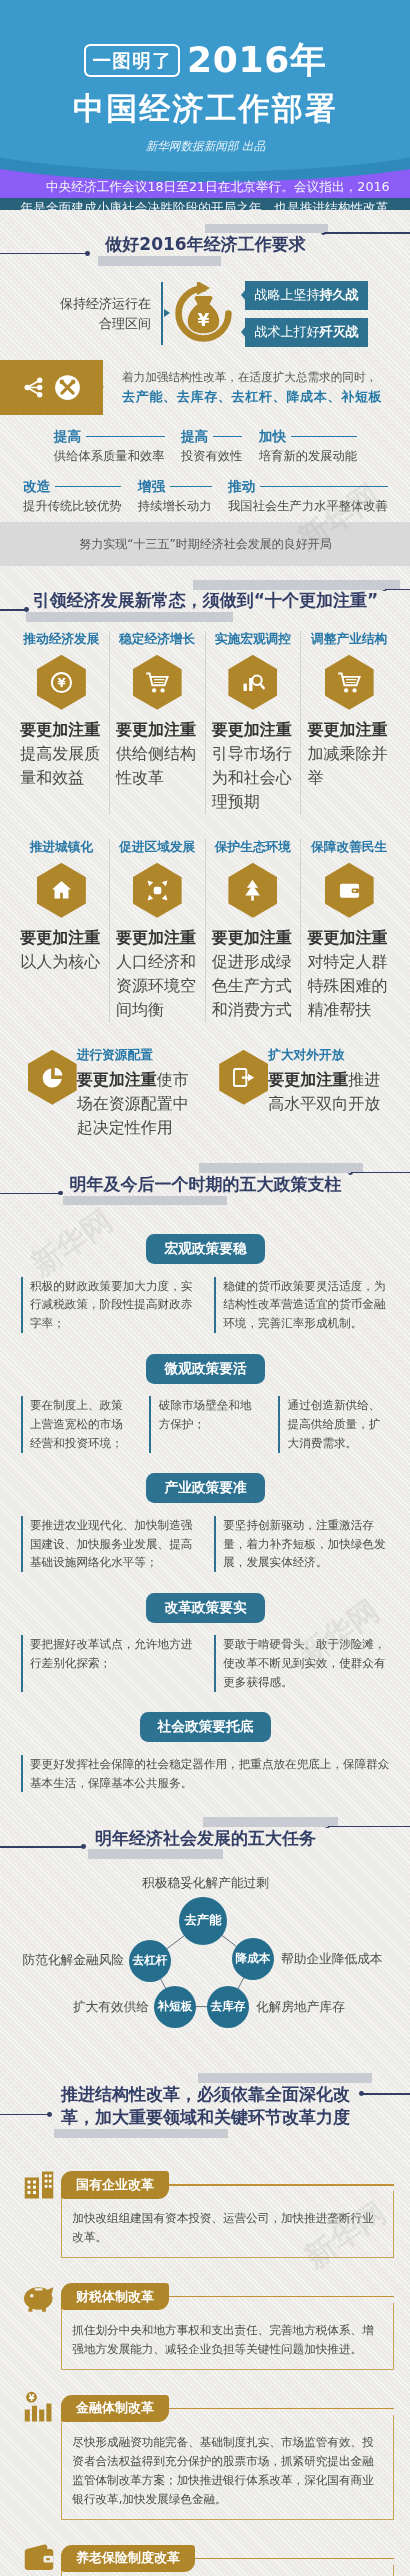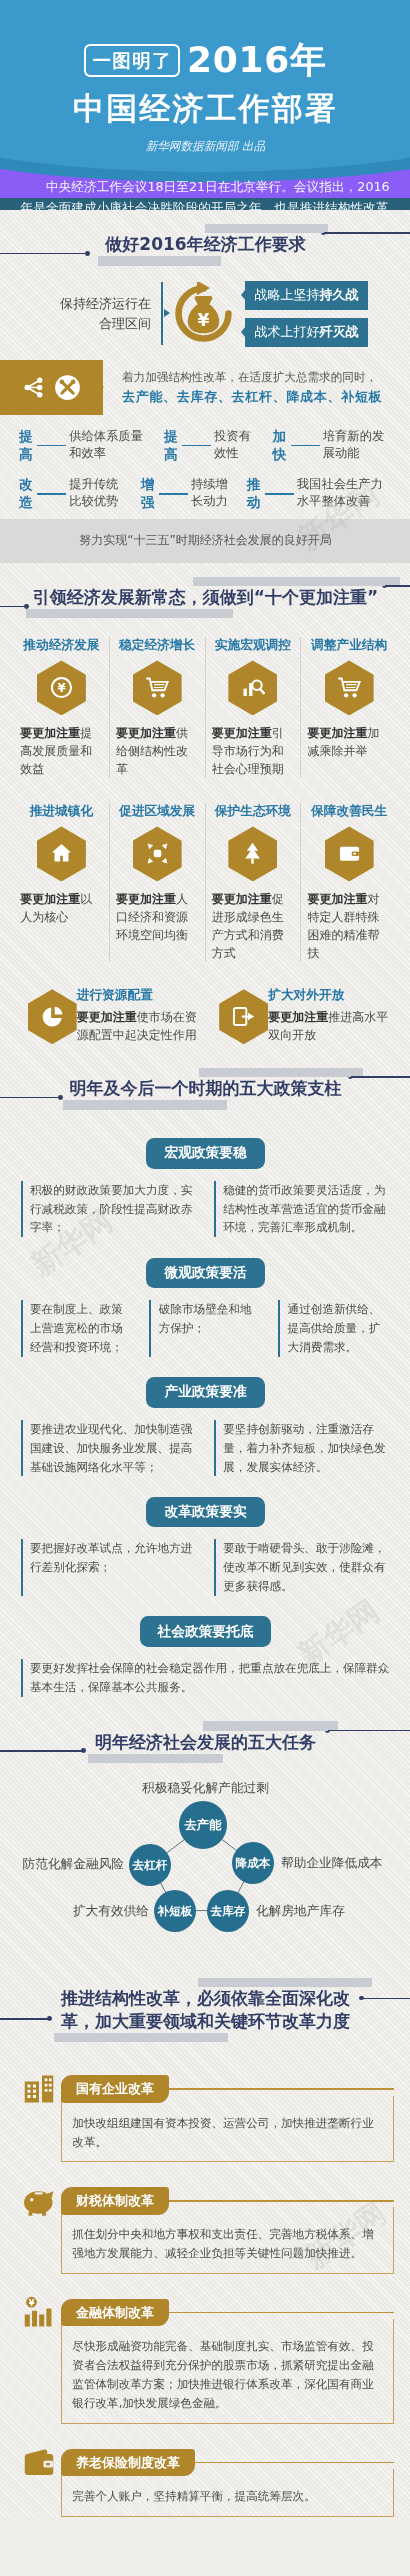--- a/index.html
+++ b/index.html
@@ -50,36 +50,36 @@
 
   .gold-banner{display:flex;align-items:stretch;height:55px;margin-top:13.7px;}
   .gb-left{position:relative;width:103px;flex:0 0 103px;background:#b0862b;display:flex;align-items:center;justify-content:center;gap:6.2px;}
   .gb-left::after{content:"";position:absolute;right:-10.3px;top:50%;margin-top:-9.6px;border:9.6px solid transparent;border-left:10.3px solid #b0862b;}
   .gb-right{flex:1;padding-left:19px;display:flex;flex-direction:column;justify-content:center;gap:3.4px;}
   .gb-l1{font-size:11.6px;color:#555;}
   .gb-l2{font-size:13px;font-weight:bold;color:#2779a7;letter-spacing:0.7px;}
 
   .kw-rows{padding:12.3px 19px 0;}
   .kw-row{display:flex;justify-content:center;gap:16.4px;margin-bottom:12.3px;}
-  .kw-col{display:flex;flex-direction:row;gap:2.7px;}
+  .kw-col{display:flex;flex-direction:column;gap:2.7px;}
   .kw-line{display:flex;align-items:center;}
   .kw-k{color:#2878a8;font-weight:bold;font-size:13.7px;}
   .kw-rule{flex:1;min-width:29px;height:1.4px;background:#2878a8;margin-left:4.8px;}
   .kw-d{font-size:12.3px;color:#4a4a4a;}
 
   .gray-band{margin-top:6.8px;height:44px;background:#d9d9d9;display:flex;align-items:center;justify-content:center;font-size:12px;color:#555;}
 
   
-  .ten-grid{width:383px;margin:10px auto 0;display:grid;grid-template-columns:1fr 1fr 1fr 1fr;row-gap:25px;}
+  .ten-grid{width:383px;margin:1px auto 0;display:grid;grid-template-columns:1fr 1fr 1fr 1fr;row-gap:25px;}
   .ten-cell{padding:0 6.2px;}
   .ten-cell.div{border-right:0.7px solid #d2d2cf;}
   .ten-title{color:#2878a8;font-weight:bold;font-size:12.7px;text-align:center;white-space:nowrap;}
   .hex{width:49px;height:55px;background:#b0862b;clip-path:polygon(50% 0,100% 26%,100% 74%,50% 100%,0 74%,0 26%);display:flex;align-items:center;justify-content:center;margin:6.8px auto 8.2px;}
   .hex svg{width:27px;height:27px;}
-  .ten-text{font-size:12px;color:#4a4a4a;line-height:1.5;}
+  .ten-text{font-size:16px;color:#4a4a4a;line-height:1.5;}
   .ten-text b{color:#333;}
   .ten-wide{grid-column:span 2;display:flex;gap:0;align-items:flex-start;padding:0 2.7px 0 13.7px;}
   .ten-wide .hex{margin:2.7px 0 0;flex:0 0 49px;}
   .tw-txt .ten-title{text-align:left;}
   .tw-txt .ten-text{margin-top:4.1px;}
 
   
   .pillar{margin:20.5px 20.5px 0;}
   .pill{width:max-content;margin:0 auto 12.3px;background:#2d7391;color:#fff;font-size:13.7px;font-weight:bold;padding:6.2px 18px;border-radius:8.2px;}
   .points{display:flex;gap:16.4px;}

